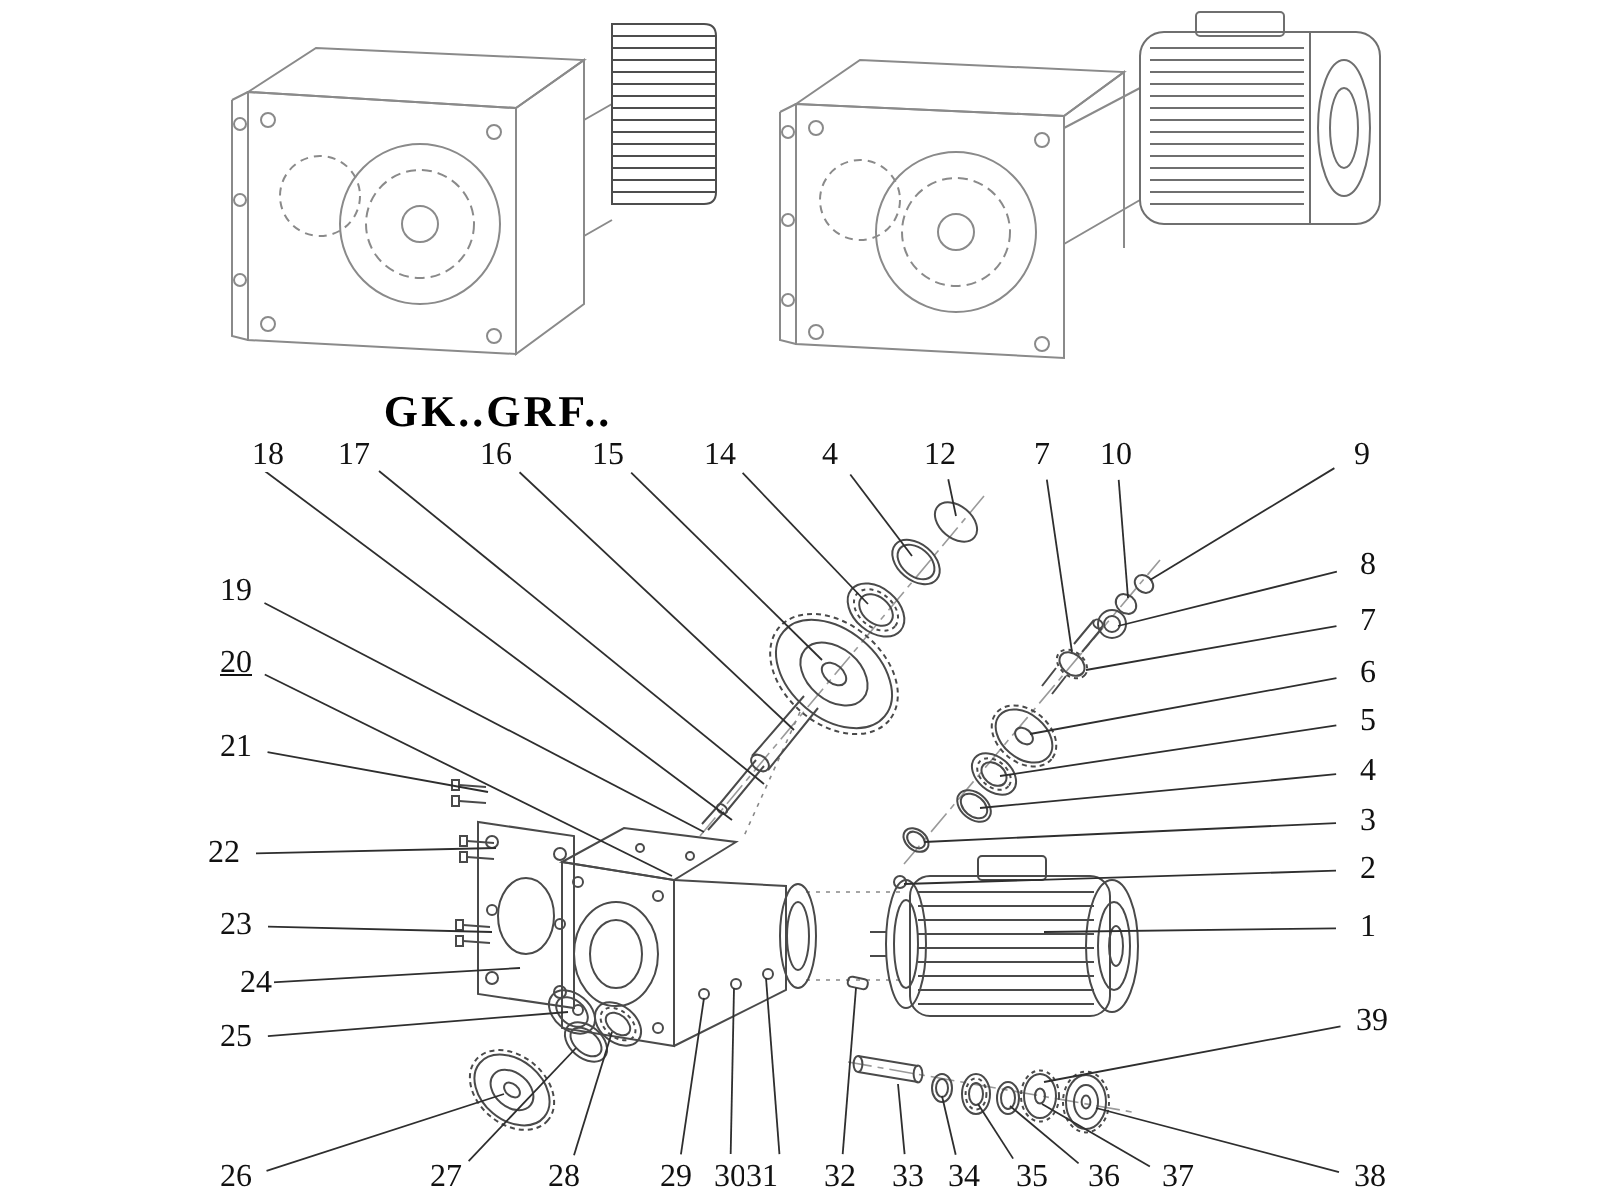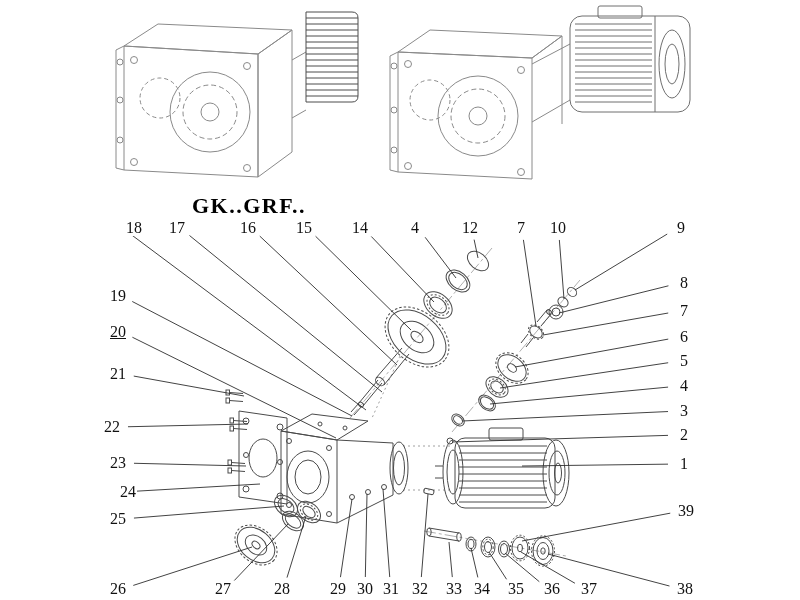--- a/index.html
+++ b/index.html
@@ -286,21 +286,21 @@
     <span class="callout" style="left: 118px; top: 374px;">21</span>
     <span class="callout" style="left: 112px; top: 427px;">22</span>
     <span class="callout" style="left: 118px; top: 463px;">23</span>
     <span class="callout" style="left: 128px; top: 492px;">24</span>
     <span class="callout" style="left: 118px; top: 519px;">25</span>
     <span class="callout" style="left: 118px; top: 589px;">26</span>
     <span class="callout" style="left: 223px; top: 589px;">27</span>
     <span class="callout" style="left: 282px; top: 589px;">28</span>
     <span class="callout" style="left: 338px; top: 589px;">29</span>
     <span class="callout" style="left: 365px; top: 589px;">30</span>
-    <span class="callout" style="left: 391px; top: 589px;">31</span>
+    <span class="callout" style="left: 381px; top: 589px;">31</span>
     <span class="callout" style="left: 420px; top: 589px;">32</span>
     <span class="callout" style="left: 454px; top: 589px;">33</span>
     <span class="callout" style="left: 482px; top: 589px;">34</span>
     <span class="callout" style="left: 516px; top: 589px;">35</span>
     <span class="callout" style="left: 552px; top: 589px;">36</span>
     <span class="callout" style="left: 589px; top: 589px;">37</span>
     <span class="callout" style="left: 685px; top: 589px;">38</span>
     <span class="callout" style="left: 686px; top: 511px;">39</span>
   </div>
 

